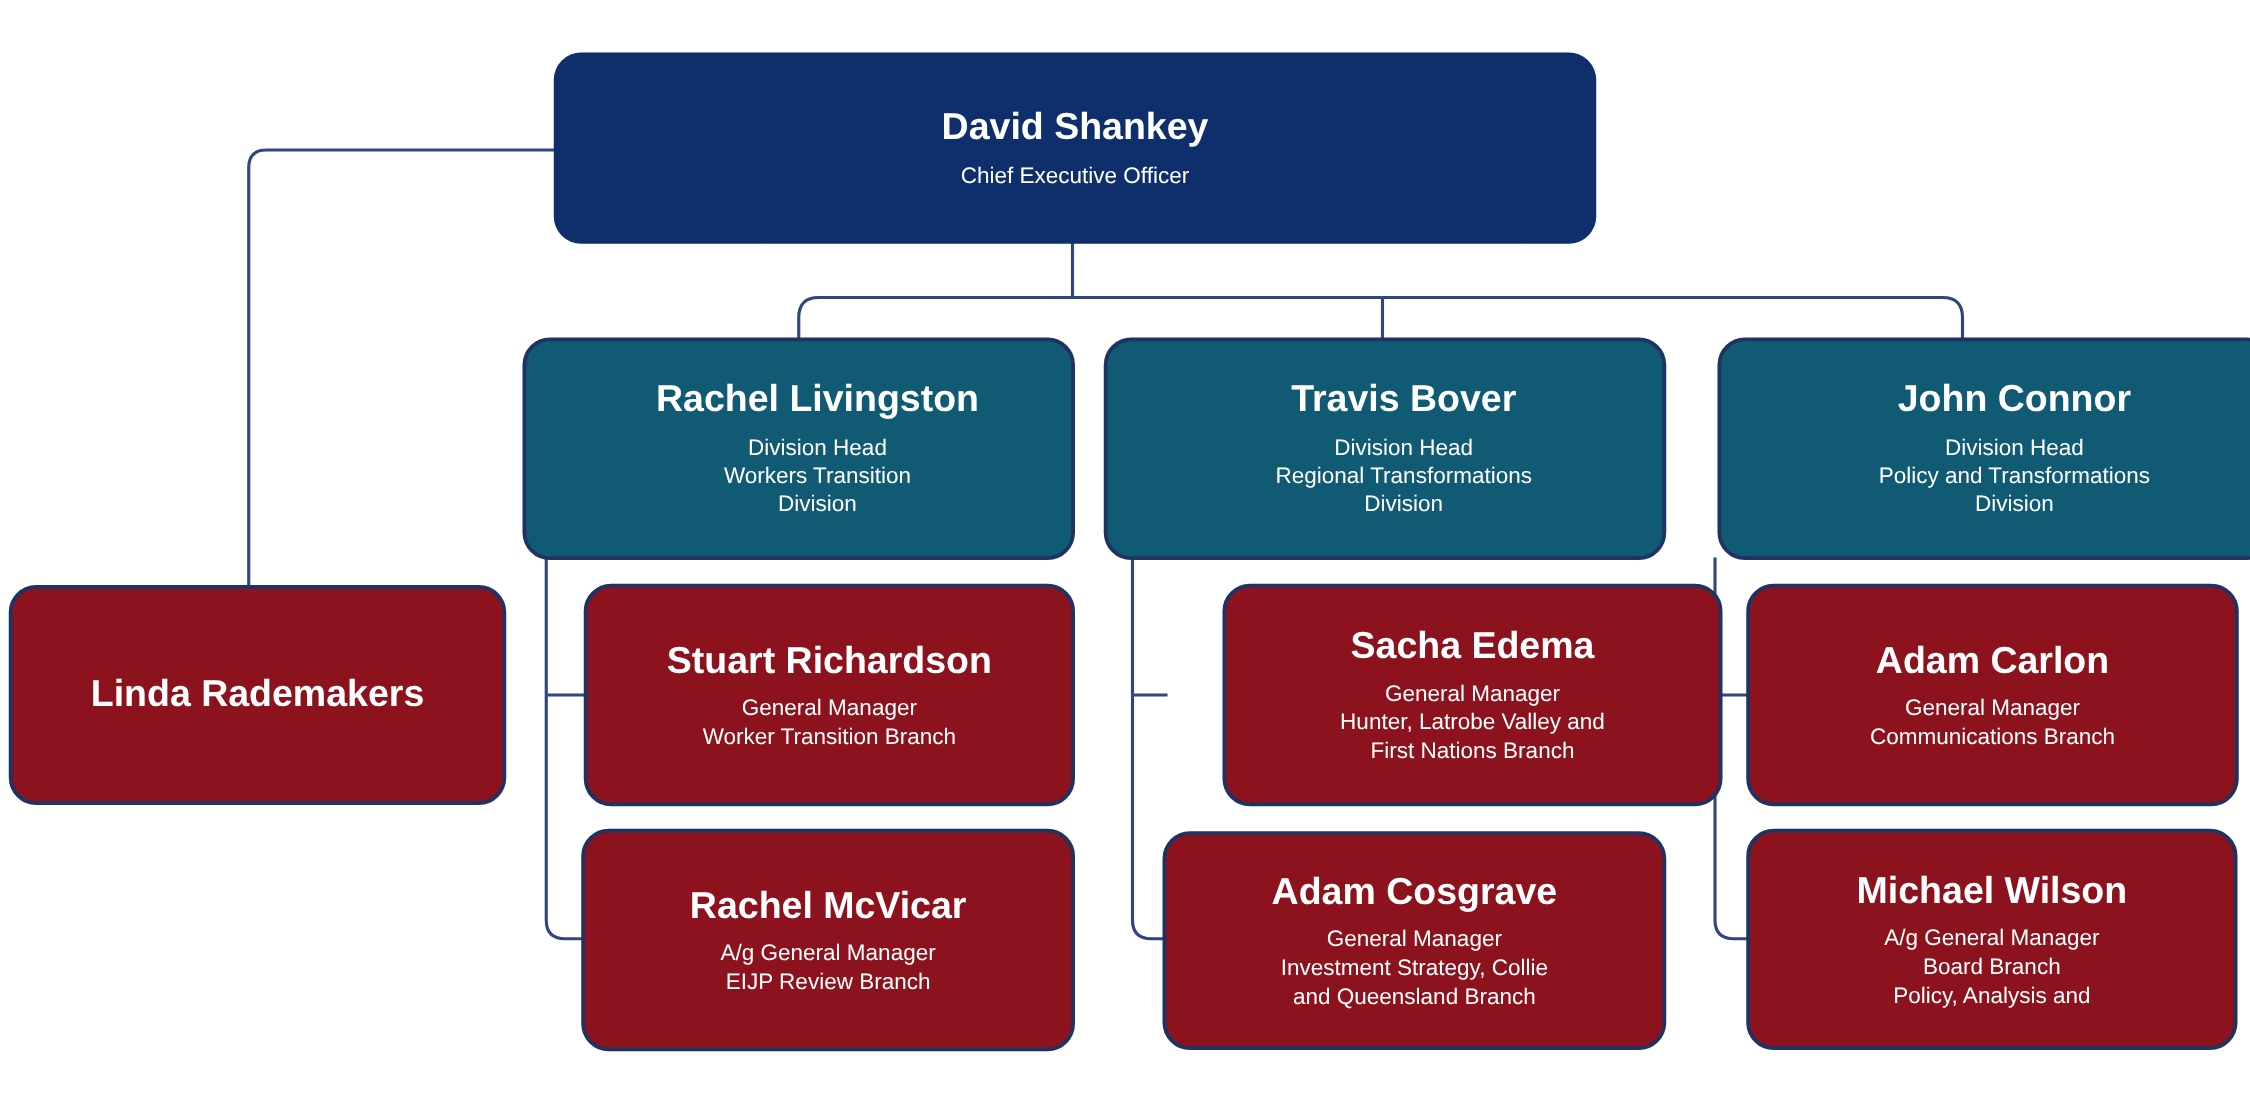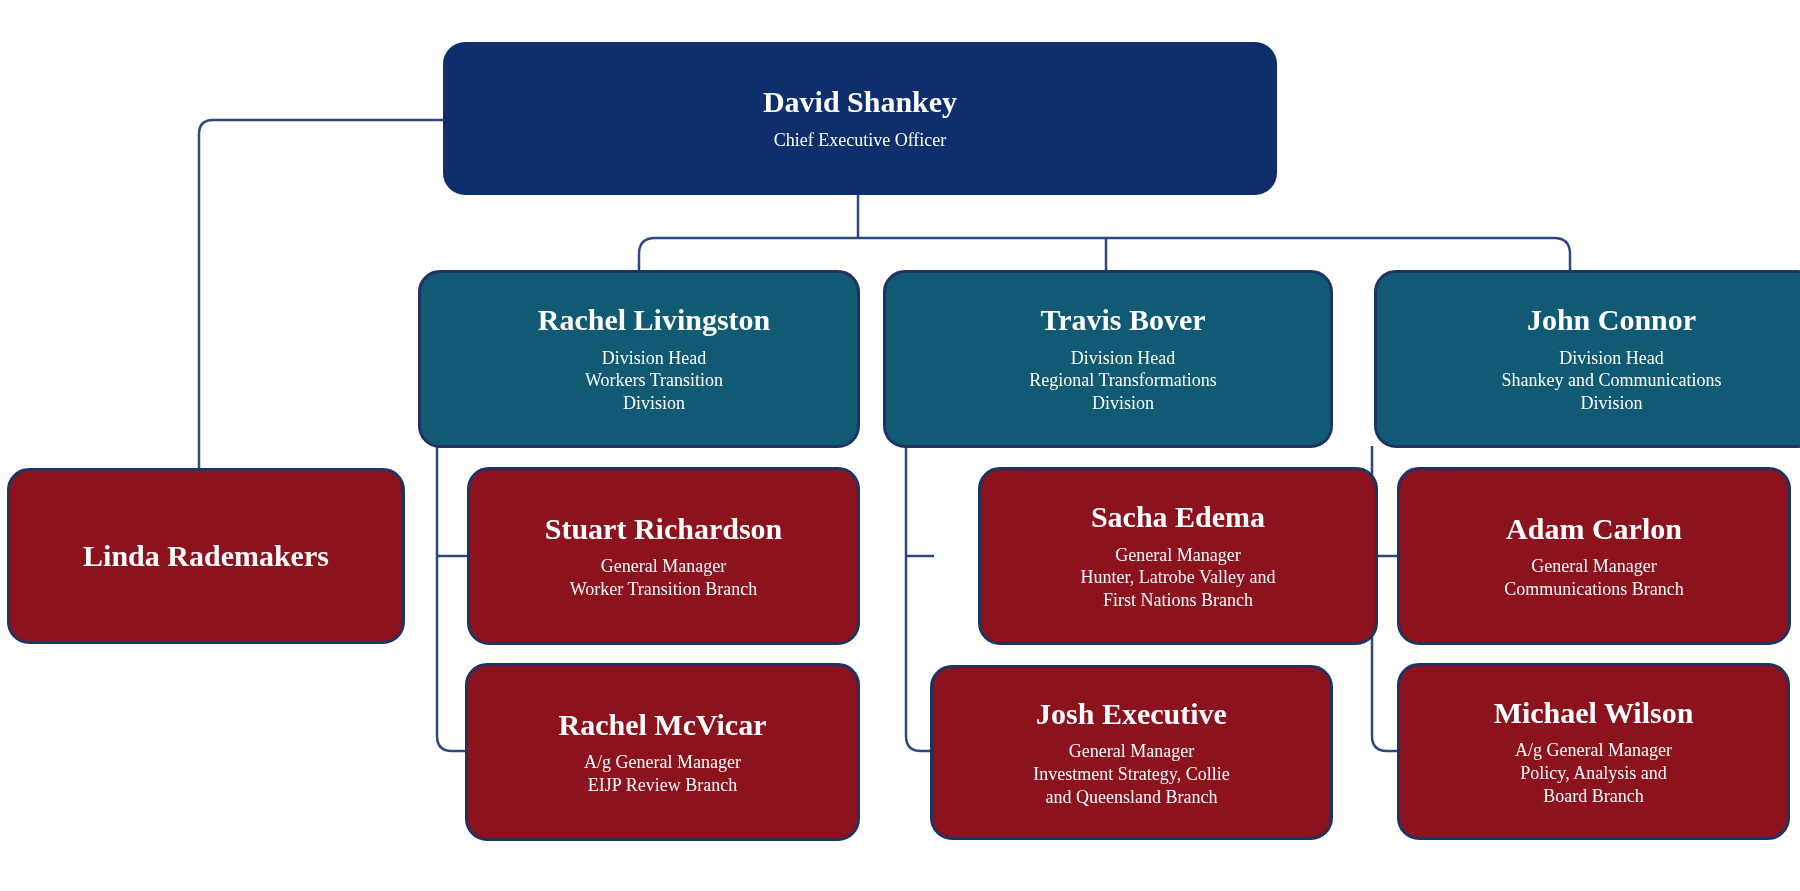--- a/index.html
+++ b/index.html
@@ -4,21 +4,20 @@
 <style>
   :root{
     --navy:#0E2F6B; --teal:#105A73; --red:#8C121E;
     --box-border:#1F3362; --connector:#2E4781; --text:#FFFFFF; --background:#FFFFFF;
   }
   html,body{margin:0;padding:0;}
   body{background:var(--background);font-family:"Liberation Sans",sans-serif;}
   .canvas{
     position:relative;width:1800px;height:861px;background:var(--background);
     overflow:hidden;
-    font-family:Liberation Serif, serif;
   }
   .connector-layer{position:absolute;left:0;top:0;width:1800px;height:891px;}
   .connector{stroke:var(--connector);stroke-width:2.5;fill:none;}
   .node{
     position:absolute;box-sizing:border-box;border-radius:22px;
     display:flex;flex-direction:column;justify-content:center;align-items:center;
     text-align:center;color:var(--text);padding:8px 10px;row-gap:9px;
   }
   .node--navy{background:var(--navy);}
   .node--teal{background:var(--teal);border:3px solid var(--box-border);padding-left:40px;}
@@ -74,21 +73,21 @@
       <div class="role-line">Division Head</div>
       <div class="role-line">Regional Transformations</div>
       <div class="role-line">Division</div>
     </div>
   </div>
 
   <div class="node node--teal" style="left:1374px;top:270px;width:445px;height:178px">
     <div class="node-name">John Connor</div>
     <div class="node-role">
       <div class="role-line">Division Head</div>
-      <div class="role-line">Shankey and Communications</div>
+      <div class="role-line">Policy and Transformations</div>
       <div class="role-line">Division</div>
     </div>
   </div>
 
   <div class="node node--red" style="left:7px;top:468px;width:398px;height:176px">
     <div class="node-name">Linda Rademakers</div>
   </div>
 
   <div class="node node--red" style="left:467px;top:467px;width:393px;height:178px">
     <div class="node-name">Stuart Richardson</div>
@@ -117,30 +116,30 @@
 
   <div class="node node--red" style="left:465px;top:663px;width:395px;height:178px">
     <div class="node-name">Rachel McVicar</div>
     <div class="node-role">
       <div class="role-line">A/g General Manager</div>
       <div class="role-line">EIJP Review Branch</div>
     </div>
   </div>
 
   <div class="node node--red" style="left:930px;top:665px;width:403px;height:175px">
-    <div class="node-name">Josh Executive</div>
+    <div class="node-name">Adam Cosgrave</div>
     <div class="node-role">
       <div class="role-line">General Manager</div>
       <div class="role-line">Investment Strategy, Collie</div>
       <div class="role-line">and Queensland Branch</div>
     </div>
   </div>
 
   <div class="node node--red" style="left:1397px;top:663px;width:393px;height:177px">
     <div class="node-name">Michael Wilson</div>
     <div class="node-role">
       <div class="role-line">A/g General Manager</div>
+      <div class="role-line">Board Branch</div>
       <div class="role-line">Policy, Analysis and</div>
-      <div class="role-line">Board Branch</div>
     </div>
   </div>
 
 </div>
 
 </body></html>

